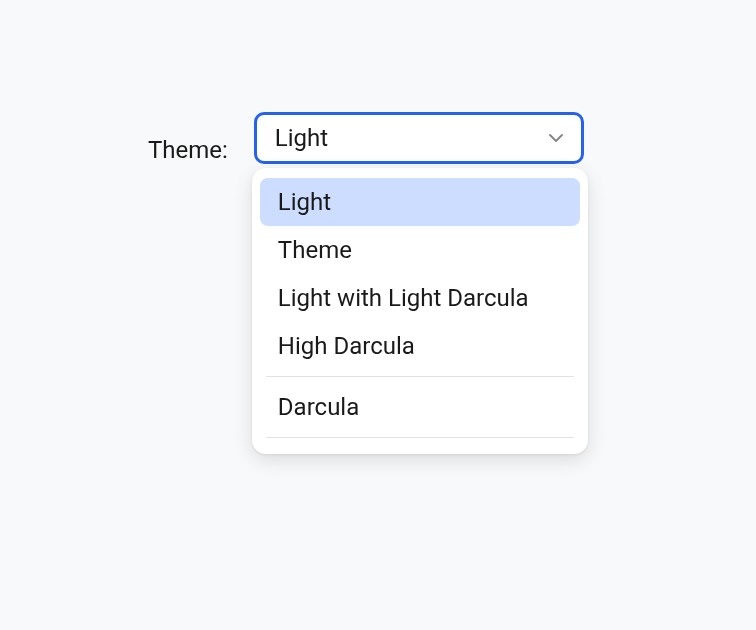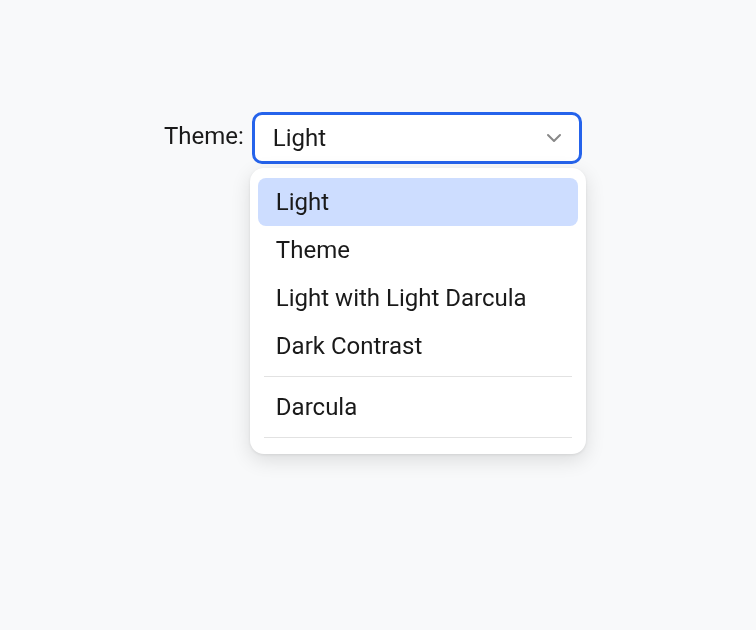--- a/index.html
+++ b/index.html
@@ -11,24 +11,24 @@
     width: 756px;
     height: 630px;
     background: #f8f9fa;
     font-family: -apple-system, BlinkMacSystemFont, "Segoe UI", Roboto, Helvetica, Arial, sans-serif;
     position: relative;
     overflow: hidden;
   }
   .container {
     position: absolute;
     top: 112px;
-    left: 164px;
+    left: 148px;
     display: flex;
-    align-items: flex-start;
-    gap: 8px;
+    align-items: flex-end;
+    gap: 26px;
   }
   .label {
     font-size: 24px;
     color: #1a1a1a;
     padding-top: 10px;
     font-weight: 400;
   }
   .select-wrapper {
     position: relative;
   }
@@ -98,19 +98,19 @@
       <span class="chevron">
         <svg viewBox="0 0 16 10" fill="none" stroke="#888888" stroke-width="2" stroke-linecap="round" stroke-linejoin="round">
           <polyline points="2,2 8,8 14,2"></polyline>
         </svg>
       </span>
     </div>
     <div class="dropdown" id="dropdown">
         <div class="dropdown-item selected">Light</div>
         <div class="dropdown-item">Theme</div>
         <div class="dropdown-item">Light with Light Darcula</div>
-        <div class="dropdown-item">Dark Contrast</div>
+        <div class="dropdown-item">High Darcula</div>
         <div class="dropdown-divider"></div>
         <div class="dropdown-item">Darcula</div>
         <div class="dropdown-divider"></div>
       </div>
   </div>
 </div>
 
 </body></html>

